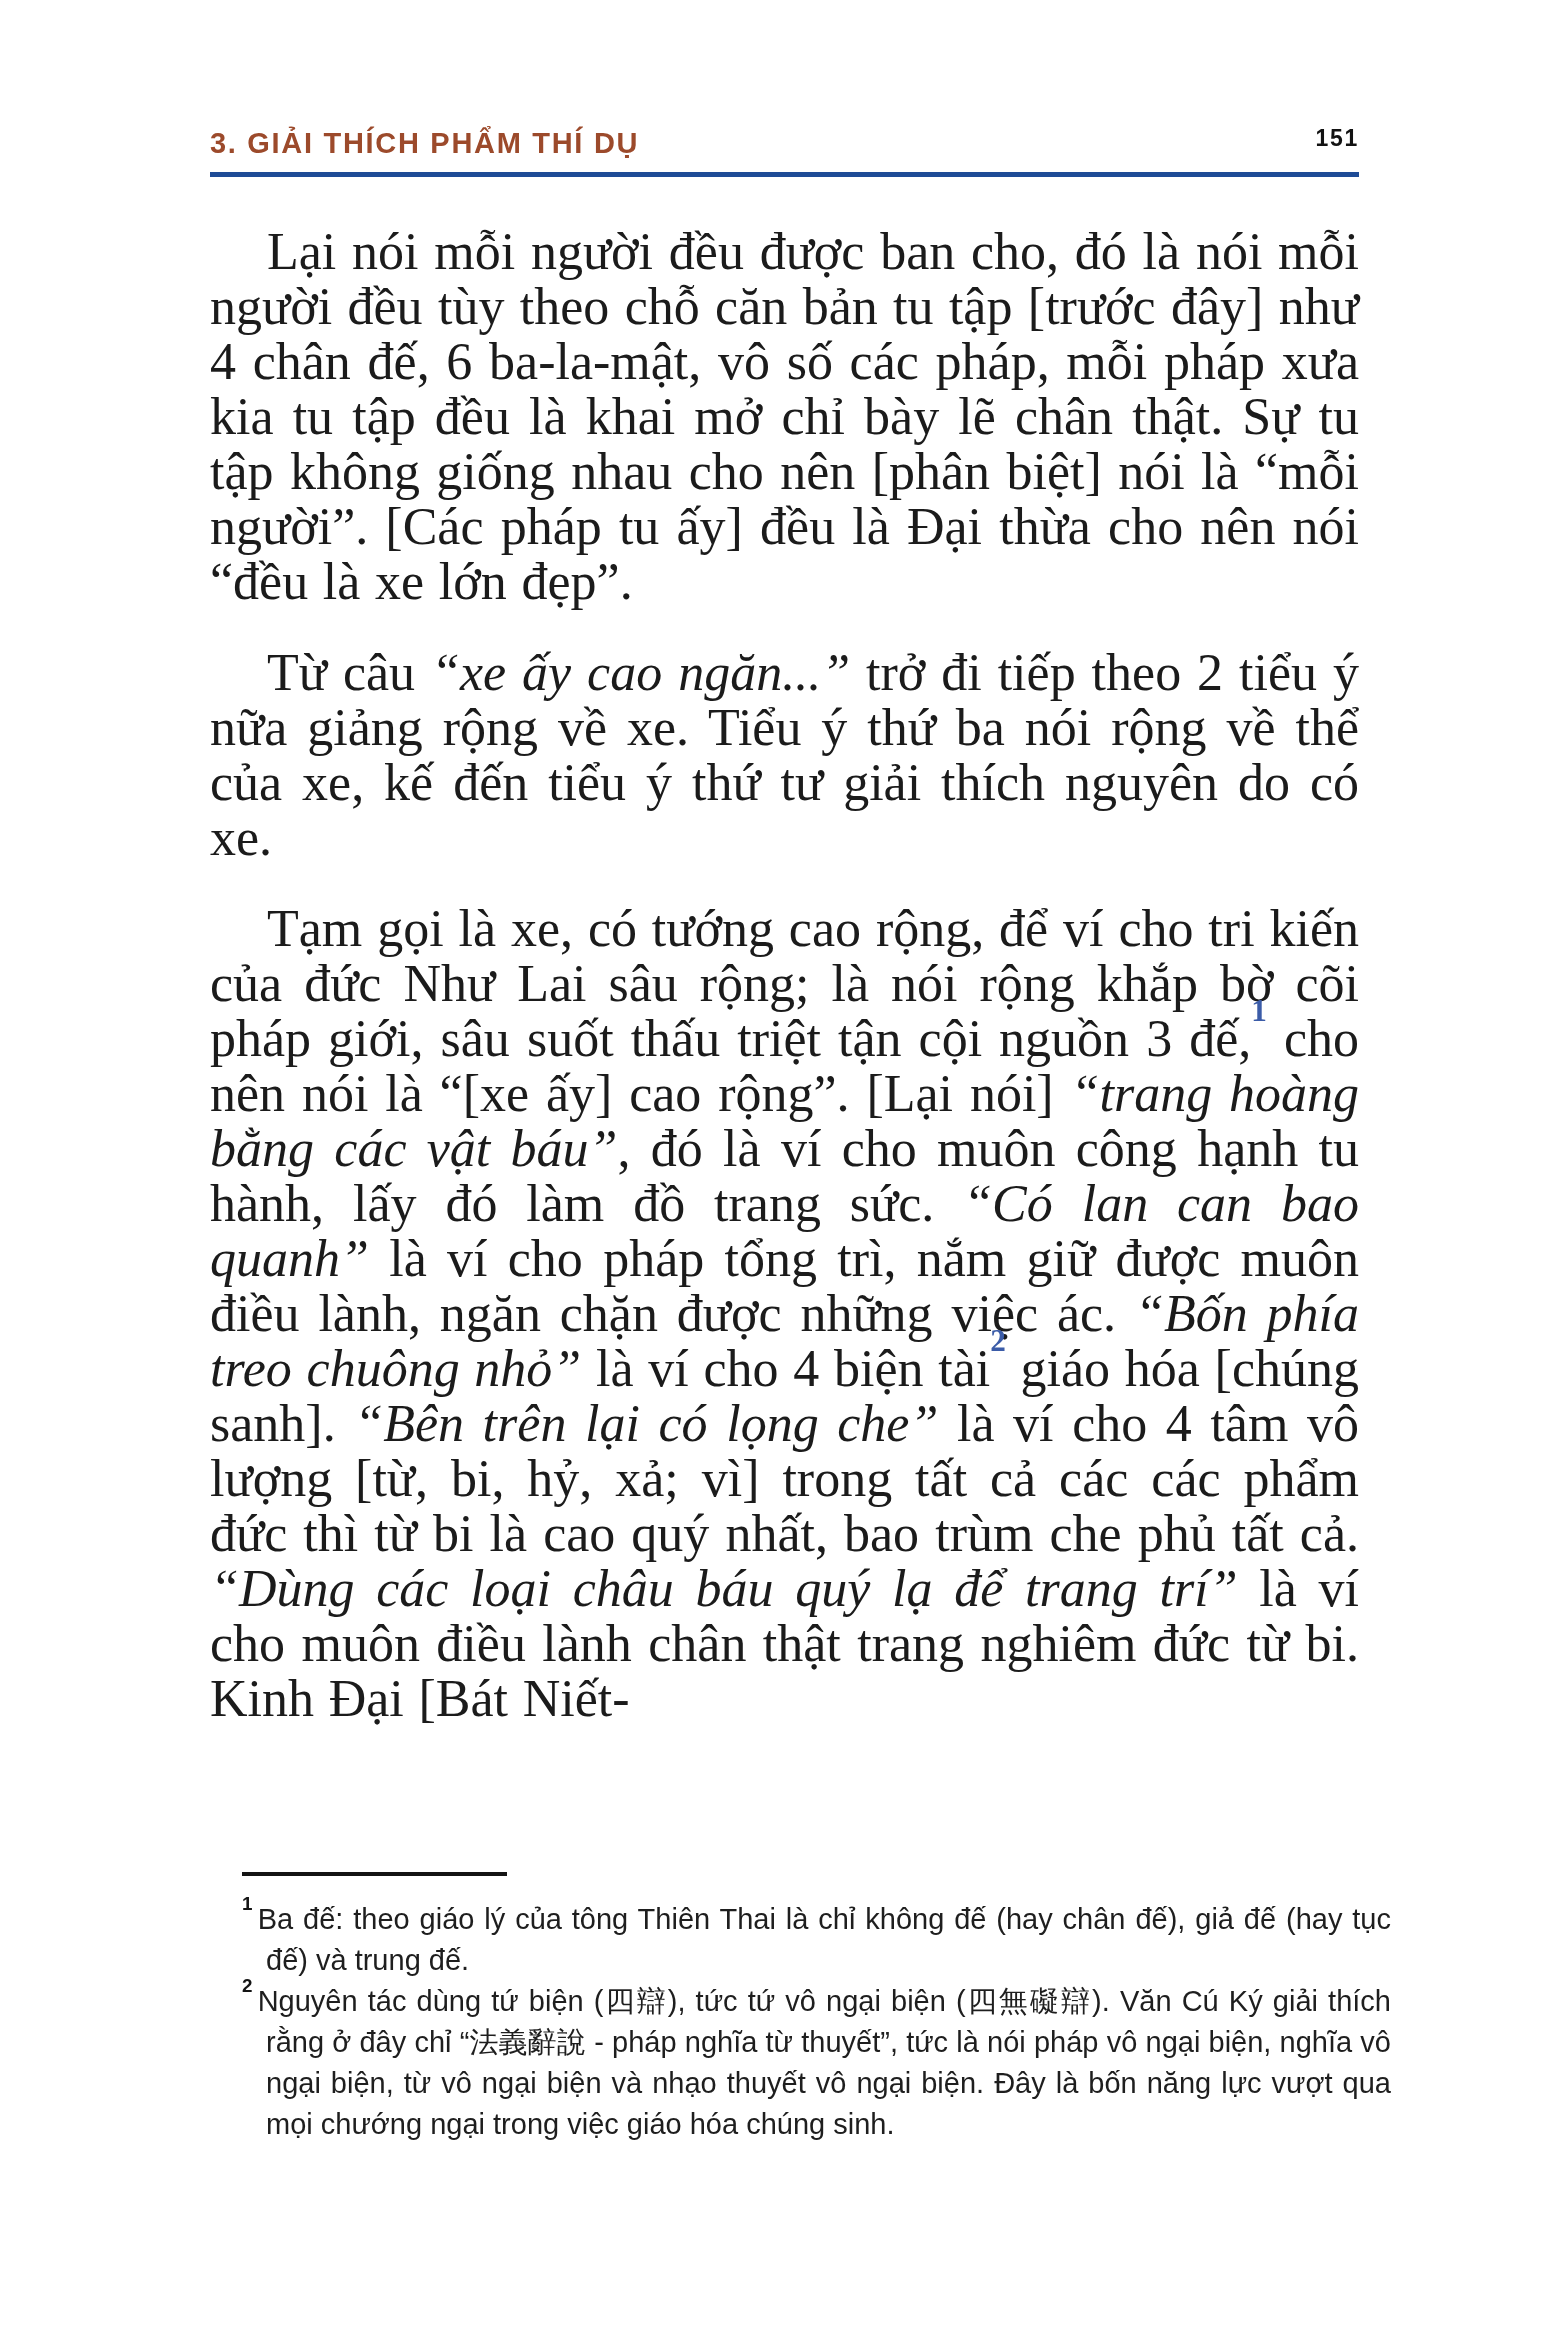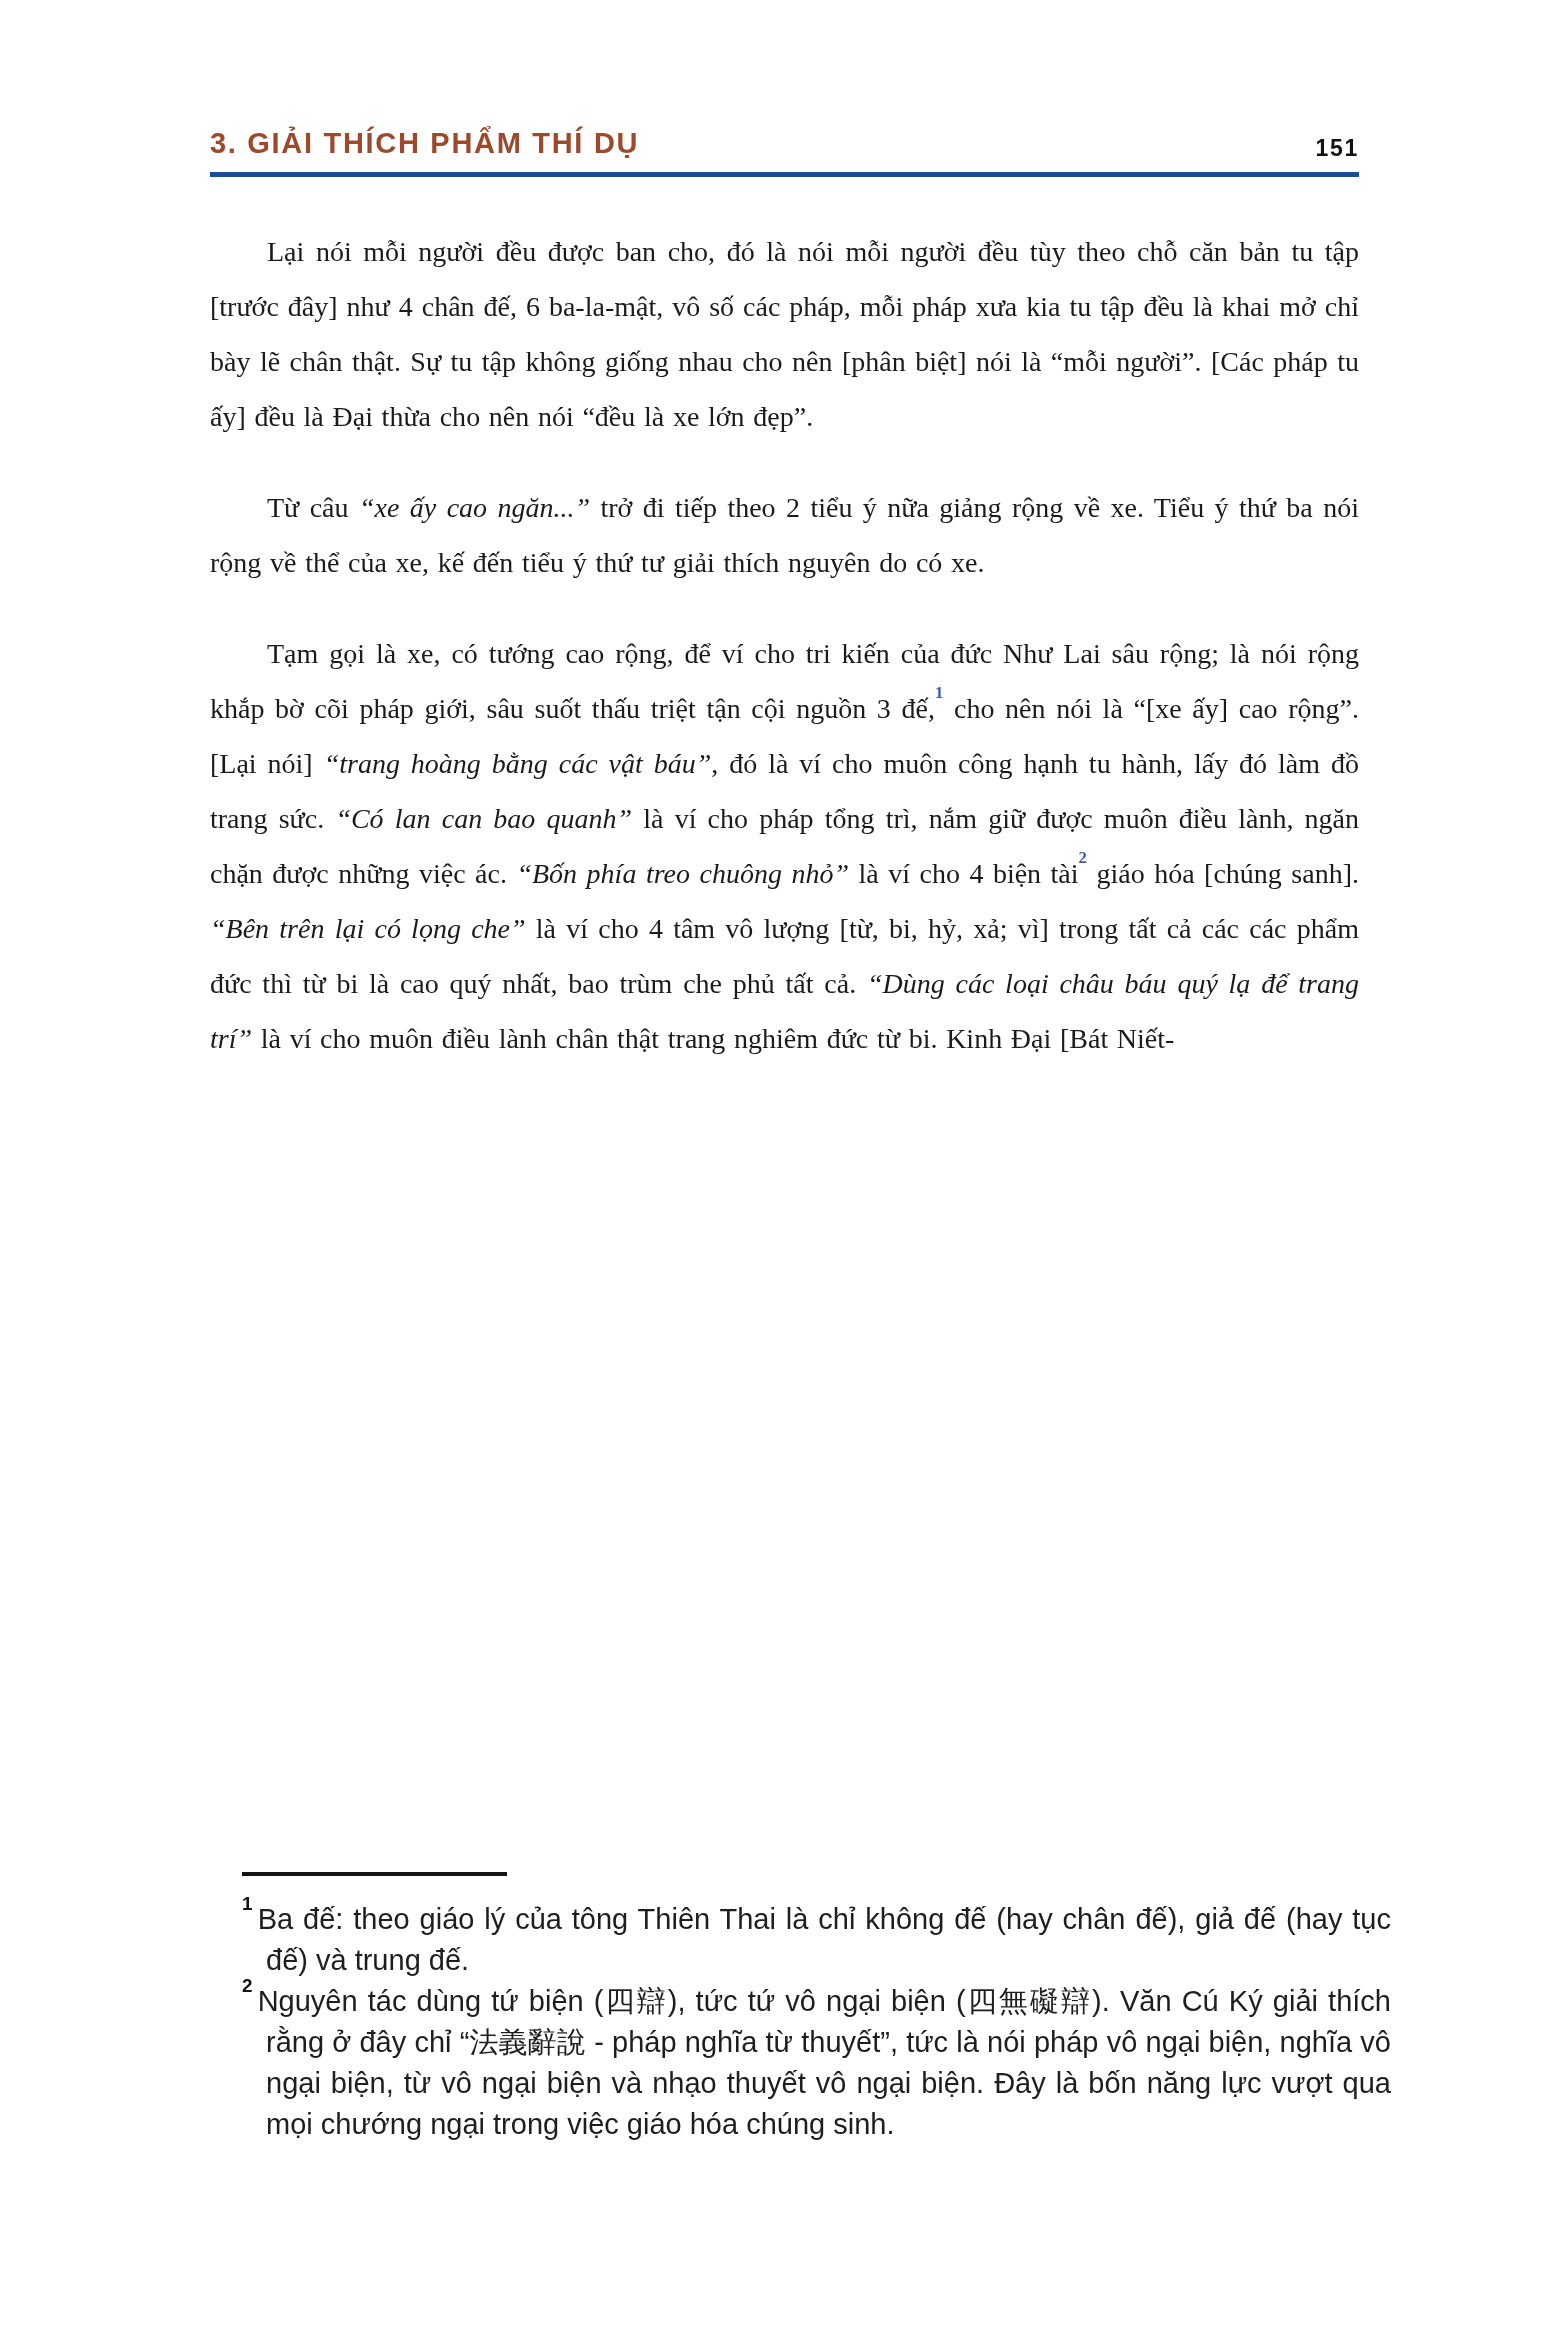--- a/index.html
+++ b/index.html
@@ -12,40 +12,40 @@
   html,body{margin:0;padding:0;}
   body{
     width:1561px;height:2342px;background:#ffffff;
     font-family:"Liberation Serif", serif;
   }
   .page{position:relative;width:1561px;height:2342px;overflow:hidden;}
 
   
   .running-head{
     position:absolute;left:210px;top:127px;width:1149px;
-    display:flex;justify-content:space-between;align-items:flex-end;
+    display:flex;justify-content:space-between;
   }
   .chapter-title{
     font-family:"Liberation Sans", sans-serif;font-weight:bold;
     font-size:29px;letter-spacing:1.7px;color:var(--title-color);
     white-space:nowrap;
   }
   .page-number{
     font-family:"Liberation Sans", sans-serif;font-weight:bold;
     font-size:23px;letter-spacing:1.7px;color:#121212;line-height:1;
   }
   .head-rule{
     position:absolute;left:210px;top:172px;width:1149px;height:5.2px;
     background:var(--rule-color);
   }
 
   
   .body-text{
     position:absolute;left:210px;top:224px;width:1149px;
-    font-size:28px;line-height:55px;text-align:justify;
+    font-size:52px;line-height:55px;text-align:justify;
     color:var(--body-color);word-spacing:1.7px;
   }
   .body-text p{margin:0 0 36px 0;text-indent:57px;}
   .body-text .i{font-style:italic;}
   .fn-ref{
     color:var(--ref-color);font-weight:bold;font-size:0.60em;
     position:relative;top:-0.55em;line-height:0;
   }
 
   

